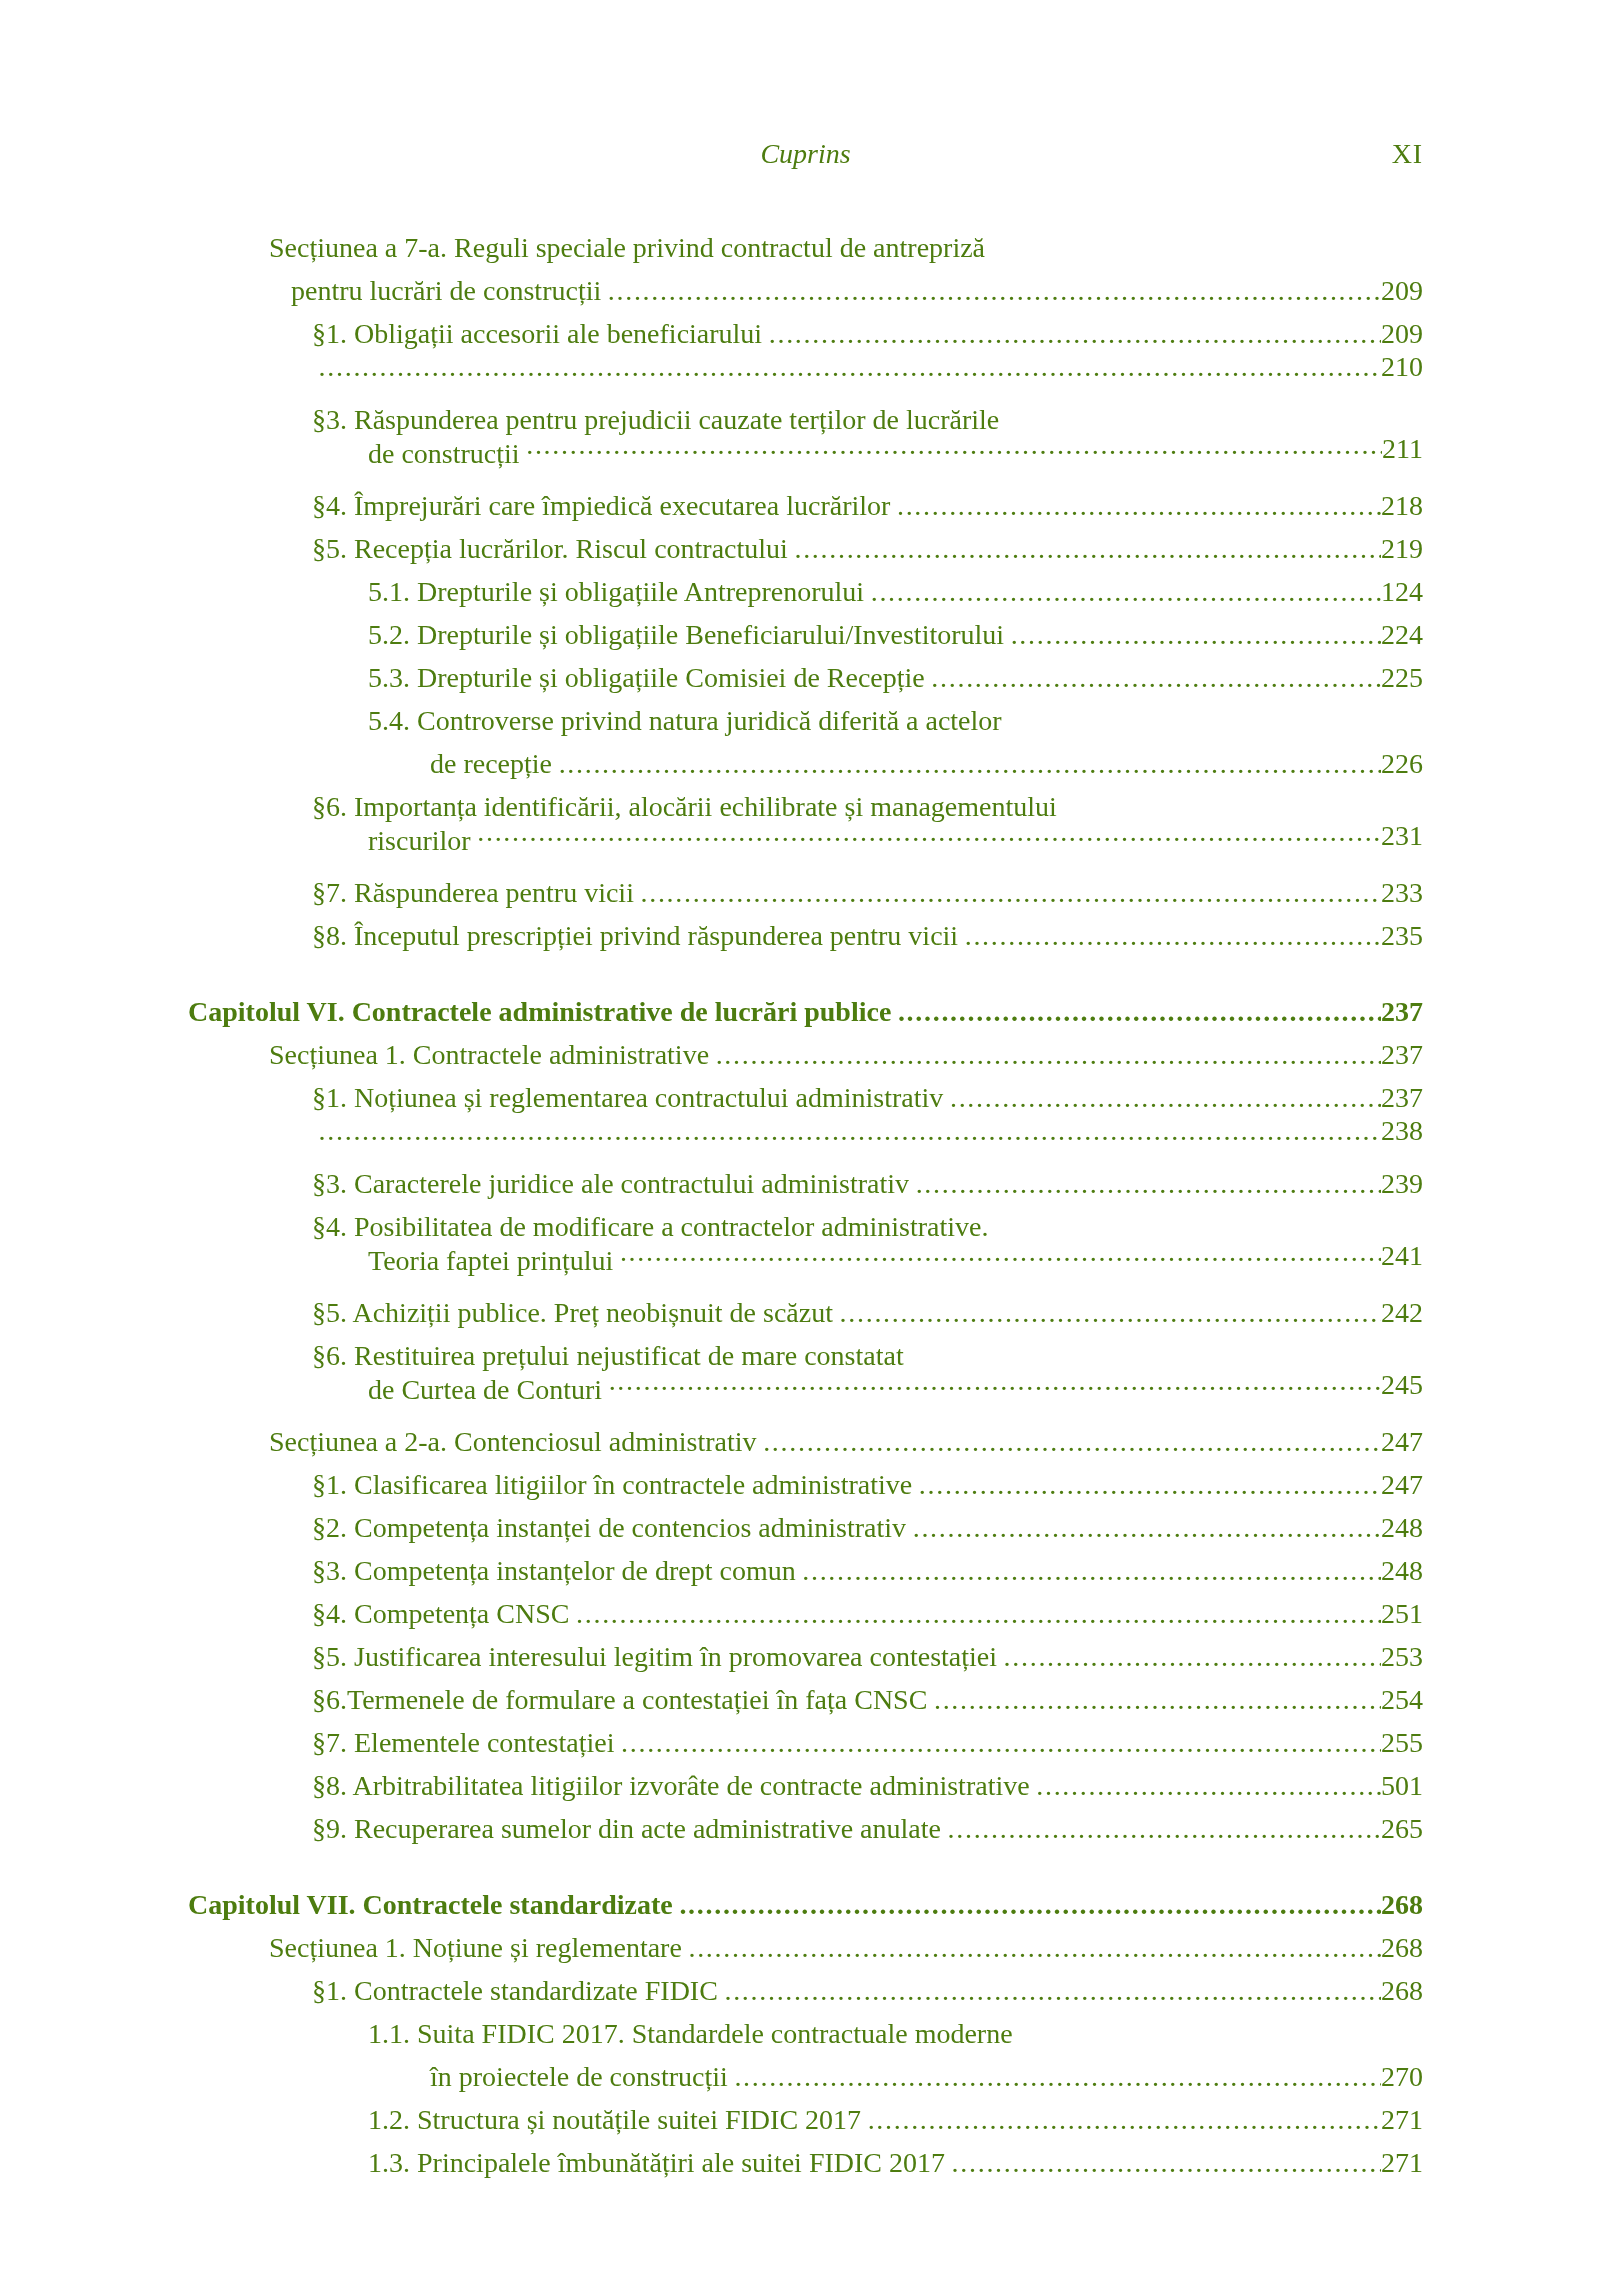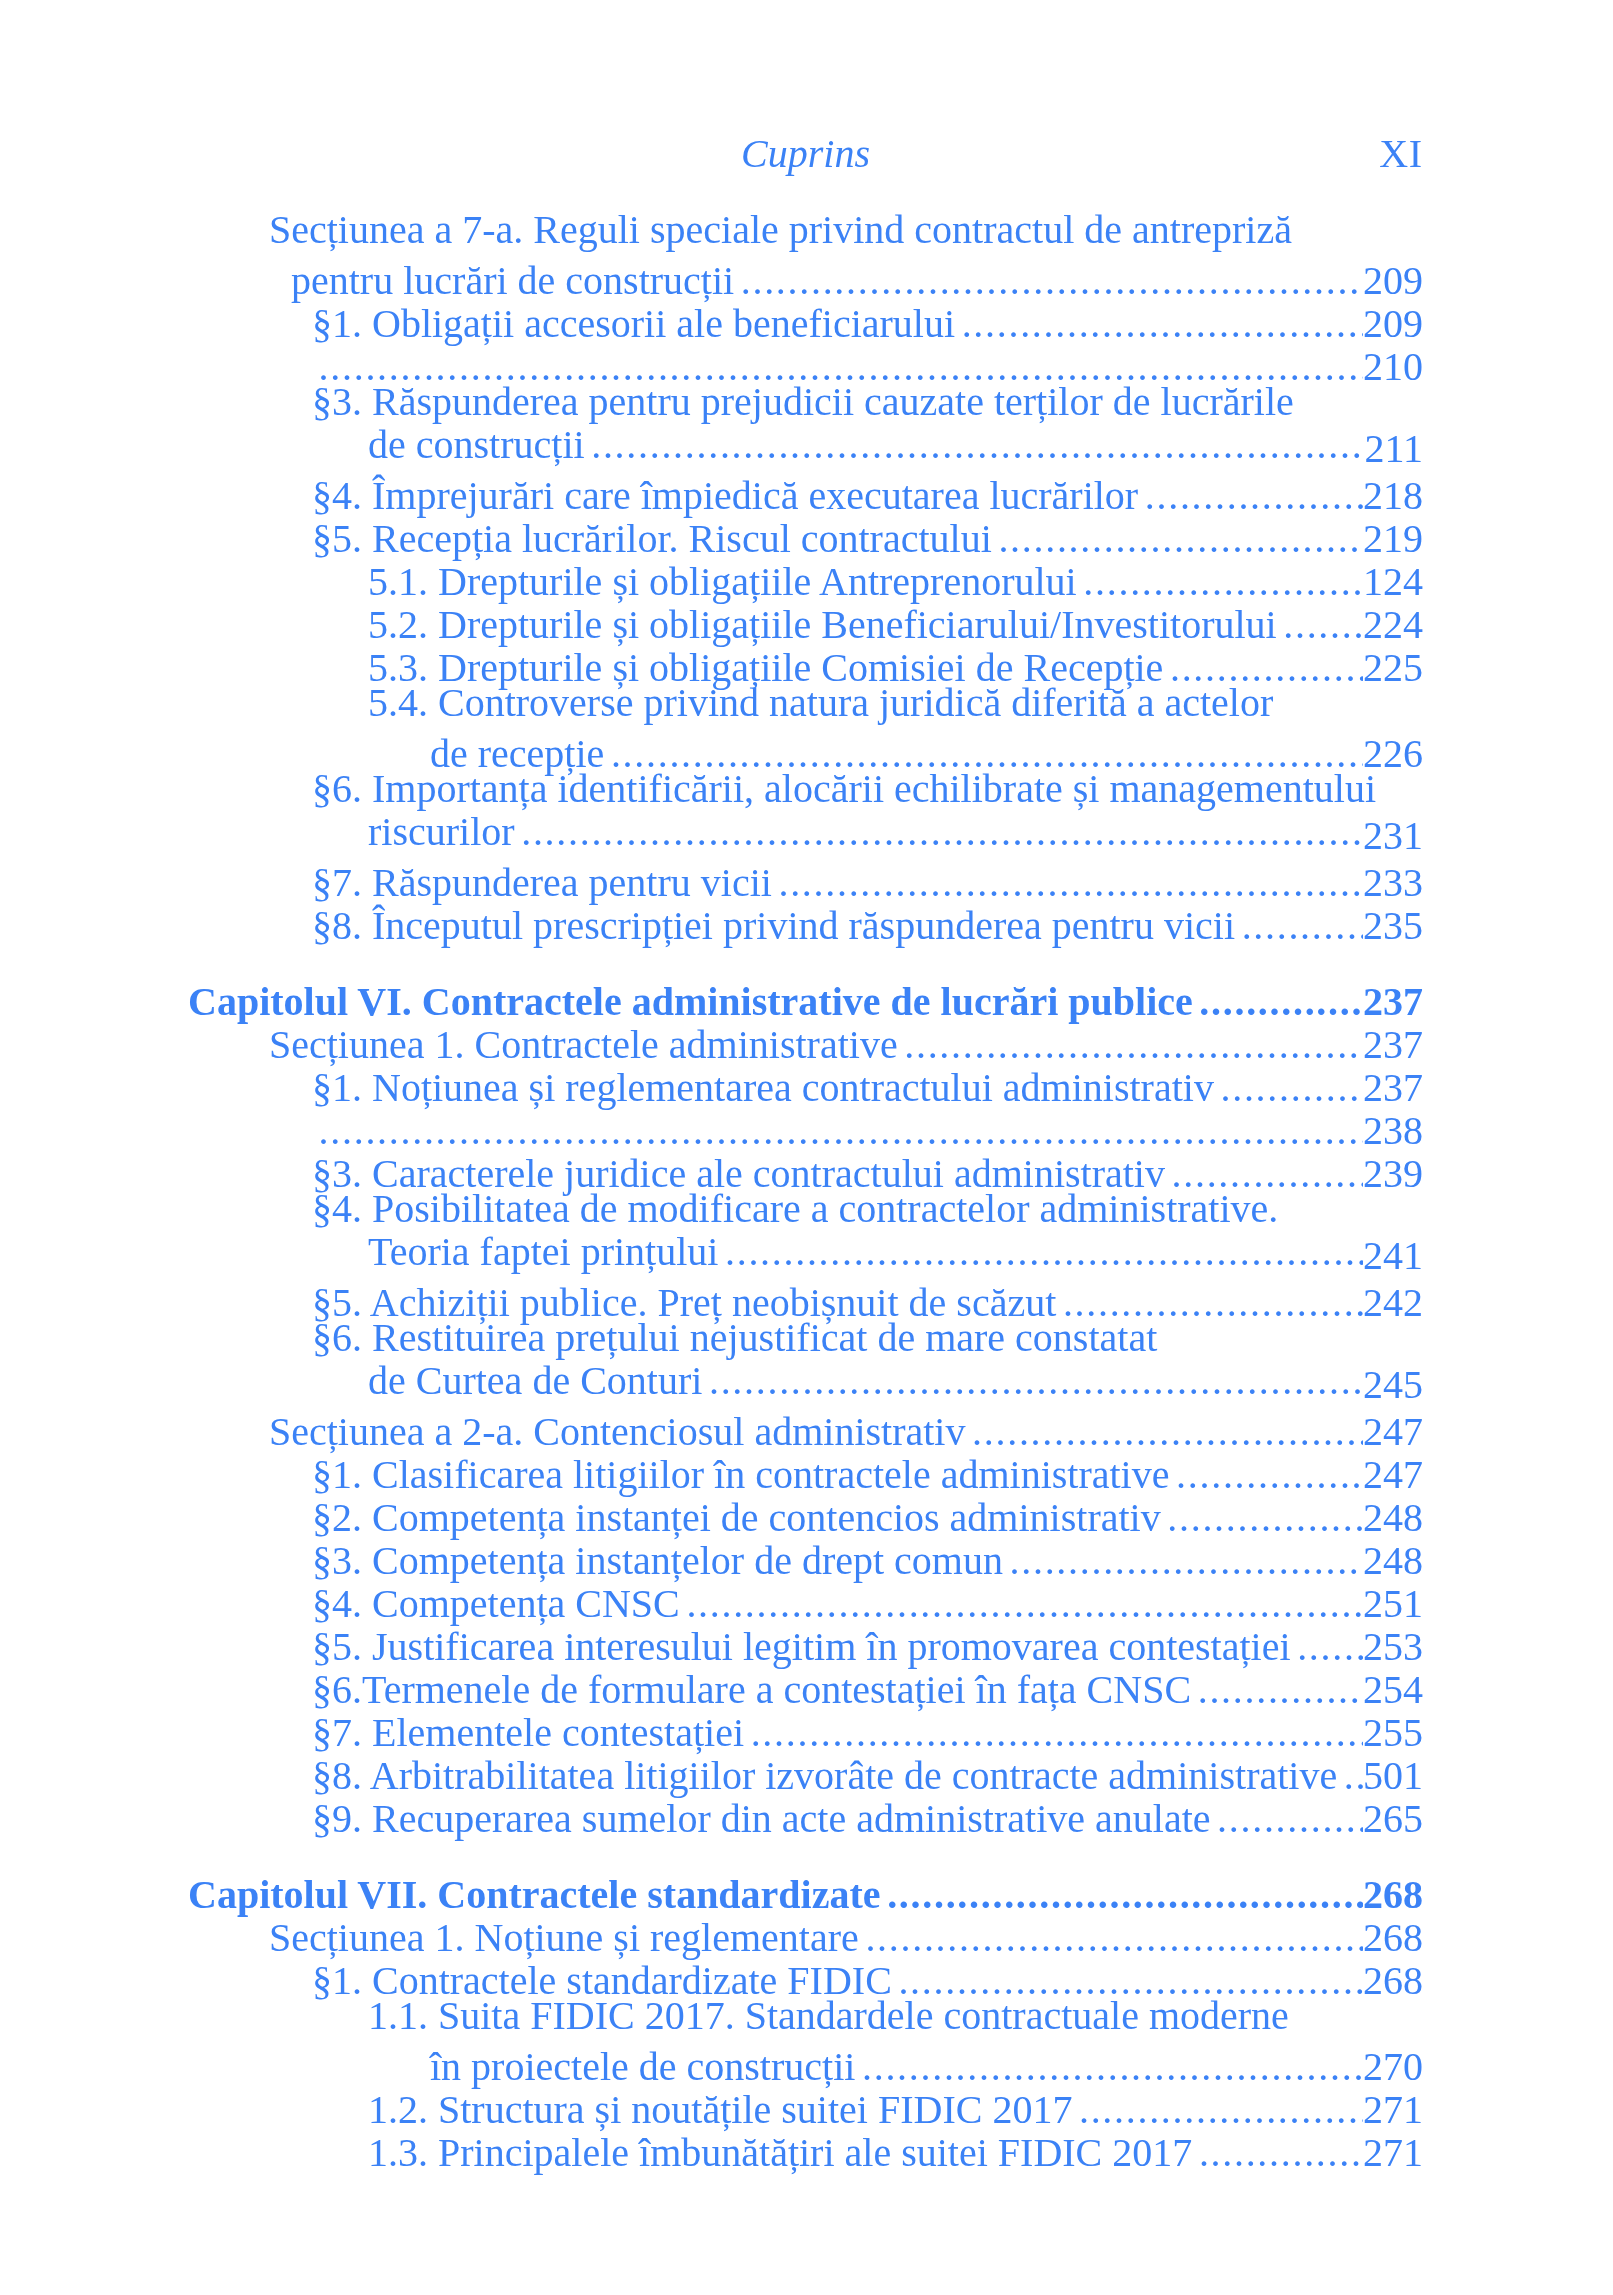--- a/index.html
+++ b/index.html
@@ -1,23 +1,23 @@
 <!DOCTYPE html>
 <html style="font-size:13.2px"><head>
 <meta charset="utf-8">
 <style>
   html, body { margin: 0; padding: 0; background: #ffffff; }
   .page {
     position: relative;
     width: 1613px;
     height: 2295px;
     background: #ffffff;
-    color: #3b82f6;
+    color: #4d7c0f;
     font-family: "Liberation Serif", serif;
-    font-size: 40px;
+    font-size: 28px;
     box-sizing: border-box;
     padding: 132px 190px 0 188px;
     overflow: hidden;
   }
   .header { position: relative; height: 43px; line-height: 43px; margin-bottom: 33px; }
   .header .title {
     position: absolute; left: 50%; transform: translateX(-50%);
     font-style: italic;
   }
   .header .folio { position: absolute; right: 0; top: 0; letter-spacing: 0.8px; }
@@ -28,21 +28,21 @@
   .row.gap { margin-top: 33px; }
 
   .lvl-chapter      { padding-left: 0; }
   .lvl-section      { padding-left: 81px; }
   .lvl-section-cont { padding-left: 103px; }
   .lvl-para         { padding-left: 124px; }
   .lvl-para-cont    { padding-left: 180px; align-items: center; }
   .lvl-sub          { padding-left: 180px; }
   .lvl-sub-cont     { padding-left: 242px; text-align: center; }
 
-  .txt { flex: 0 0 auto; white-space: nowrap; }
+  .txt { flex: 0 0 auto; white-space: nowrap; margin-top: 18px; }
   .dots {
     flex: 1 1 auto;
     min-width: 0;
     overflow: hidden;
     white-space: nowrap;
     text-align: right;
     padding: 0 3.3px 0 6.6px;
   }
   .dots::after {
     content: "..........................................................................................................................................................................................................................";

